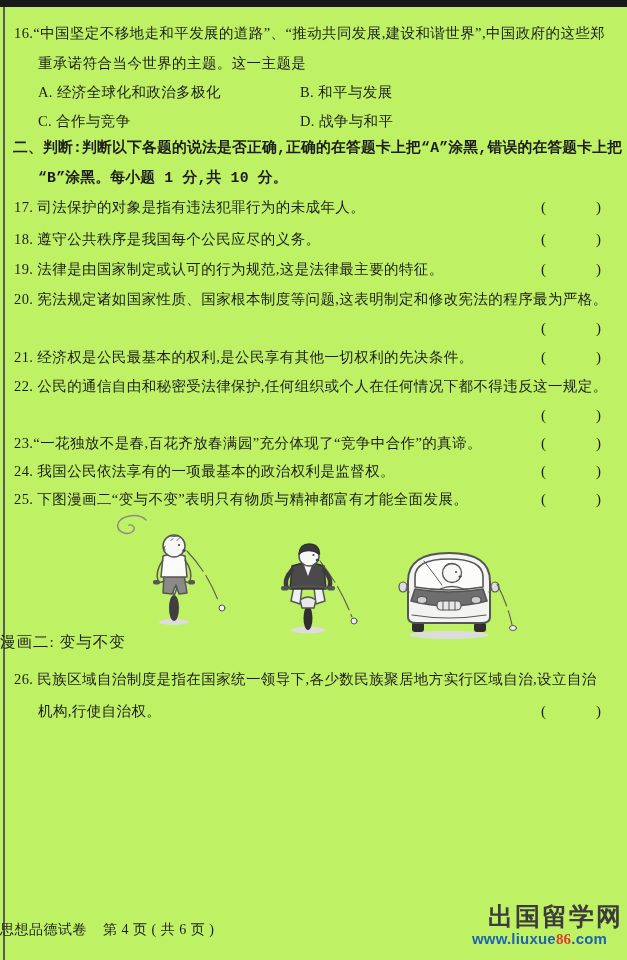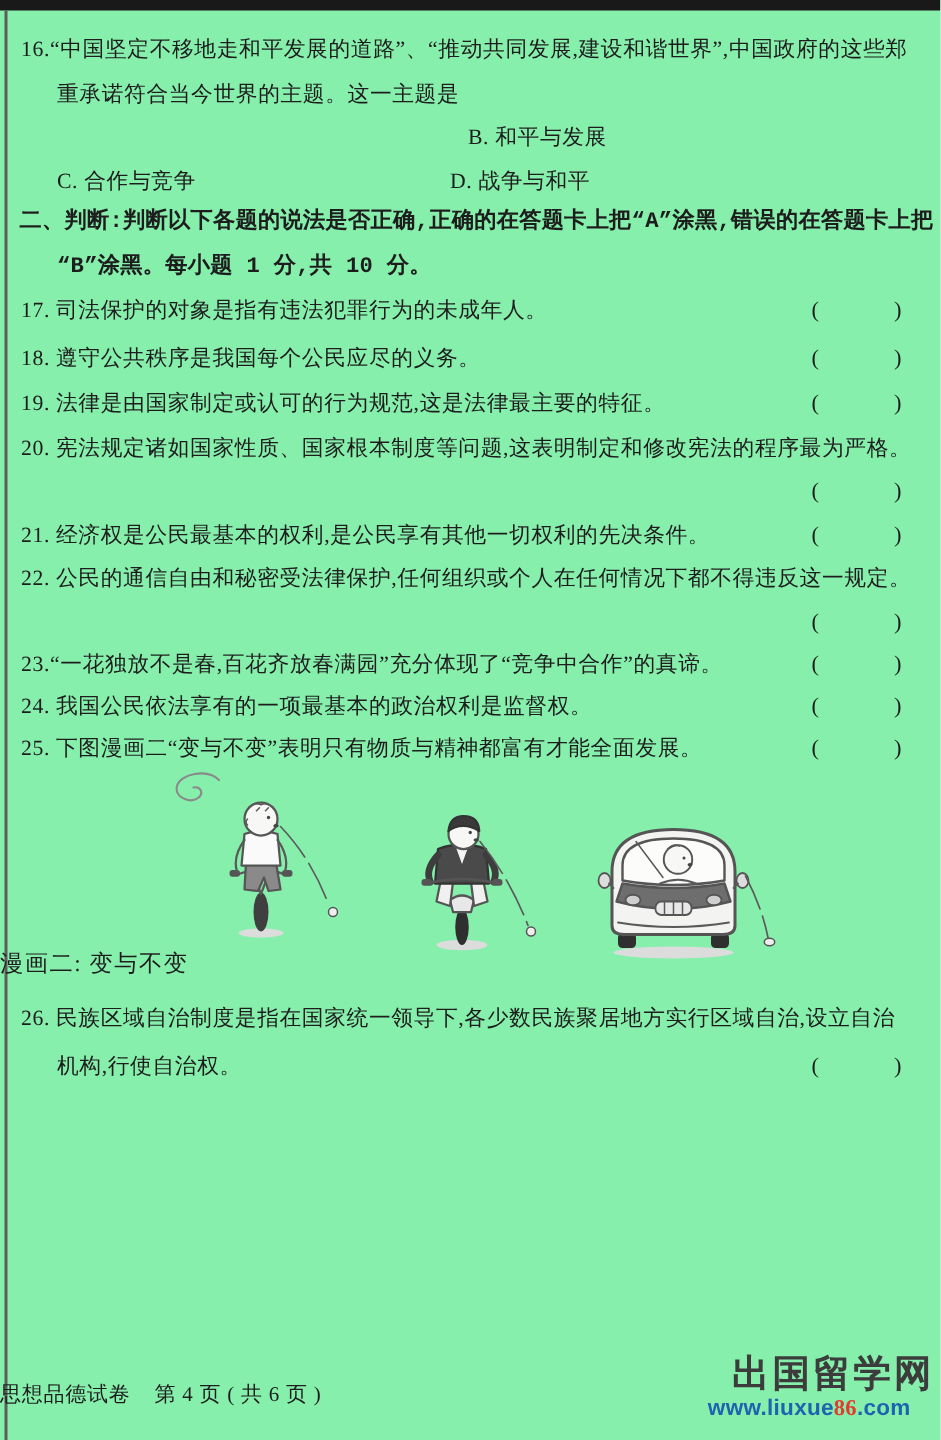--- a/index.html
+++ b/index.html
@@ -1,18 +1,18 @@
 <!DOCTYPE html>
 <html><head>
 <meta charset="utf-8">
 <style>
   html,body { margin:0; padding:0; background:#e9e9e9; }
   .page {
     position:relative; width:627px; height:960px; margin:0 auto;
-    background:#86efac; overflow:hidden;
+    background:#bef264; overflow:hidden;
     font-family:"Liberation Serif","DejaVu Serif",serif;
     color:#1d1d1d;
   }
   .topbar { position:absolute; top:0; left:0; width:627px; height:7px; background:#191919; }
   .leftline { position:absolute; top:7px; bottom:0; left:3px; width:2px; background:#5c5c5c; }
   .line {
     position:absolute; font-size:14.5px; line-height:22px;
     white-space:pre; letter-spacing:0.4px;
   }
   .hei { font-family:Liberation Mono, monospace; font-weight:bold; font-size:14.8px; letter-spacing:0.2px; }
@@ -39,21 +39,22 @@
 </style>
 </head>
 <body>
 
 <div class="page">
   <div class="topbar"></div>
   <div class="leftline"></div>
 
   <div class="line" style="left:14px; top:22px">16.“中国坚定不移地走和平发展的道路”、“推动共同发展,建设和谐世界”,中国政府的这些郑</div>
   <div class="line" style="left:38px; top:52px">重承诺符合当今世界的主题。这一主题是</div>
-  <div class="line" style="left:312px; top:81px">B. 和平与发展</div>
+  <div class="line" style="left:38px; top:81px">A. 经济全球化和政治多极化</div>
+  <div class="line" style="left:300px; top:81px">B. 和平与发展</div>
   <div class="line" style="left:38px; top:110px">C. 合作与竞争</div>
   <div class="line" style="left:300px; top:110px">D. 战争与和平</div>
 
   <div class="line hei" style="left:13px; top:137px">二、判断:判断以下各题的说法是否正确,正确的在答题卡上把“A”涂黑,错误的在答题卡上把</div>
   <div class="line hei" style="left:38px; top:167px">“B”涂黑。每小题 1 分,共 10 分。</div>
 
   <div class="line" style="left:14px; top:196px">17. 司法保护的对象是指有违法犯罪行为的未成年人。</div>
   <div class="parens" style="top:196px">
       <span>(</span>
       <span>)</span>

